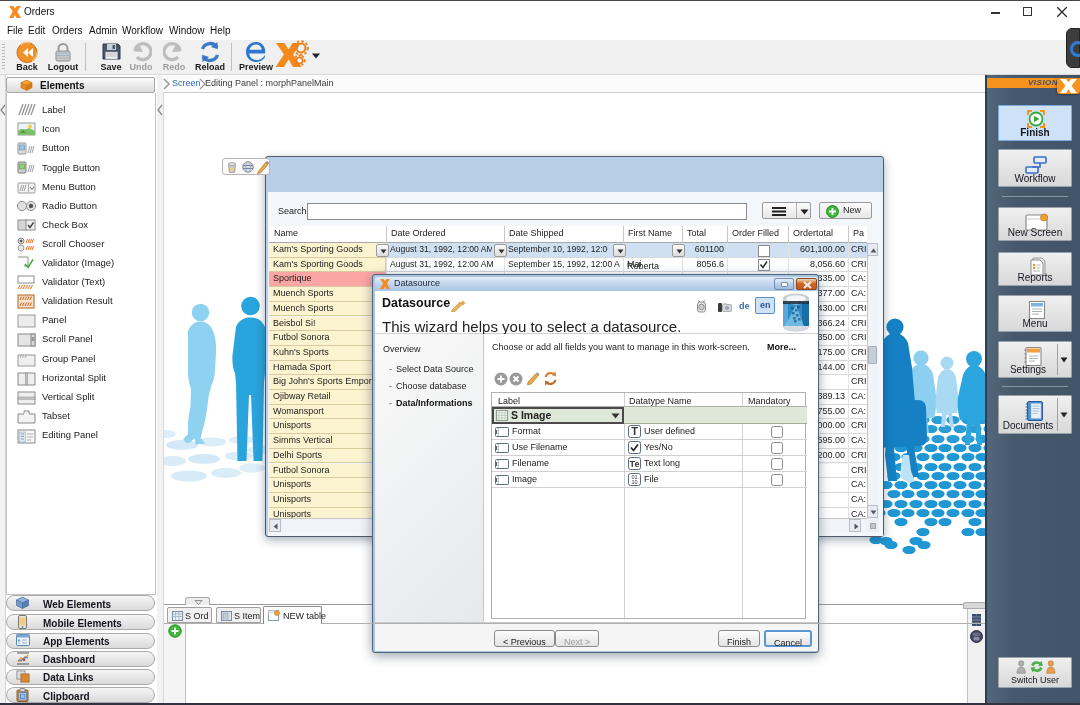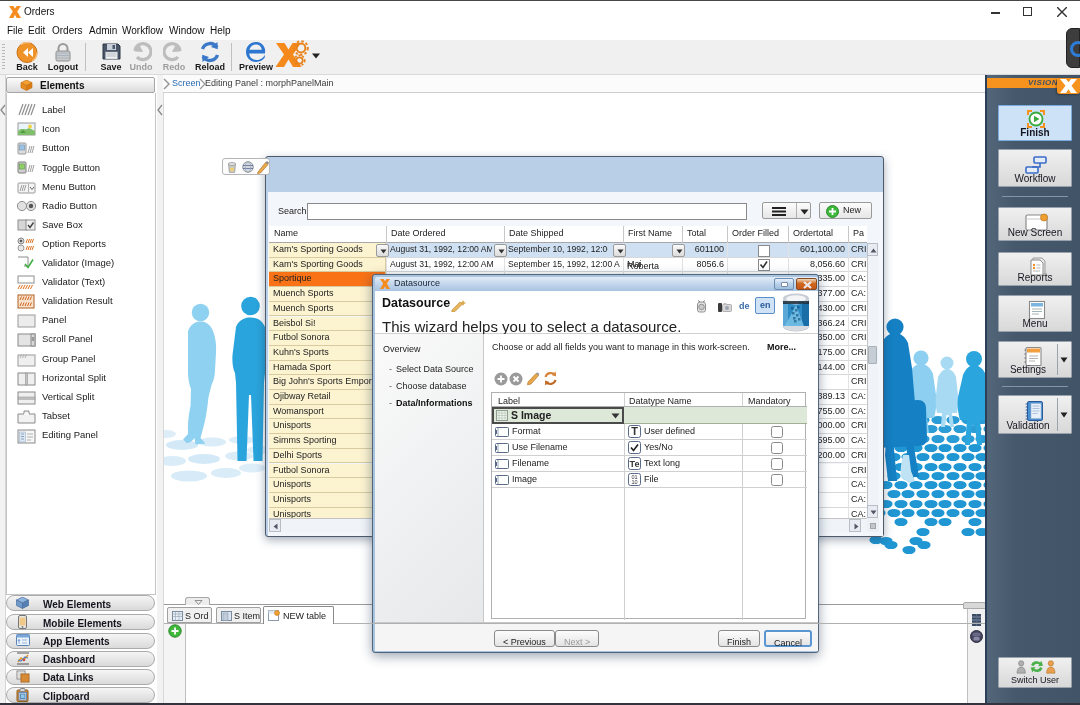--- a/index.html
+++ b/index.html
@@ -205,37 +205,37 @@
       <circle cx="5" cy="7" r="4.6" fill="#e0e0e0" stroke="#8e8e8e"></circle>
       <circle cx="14" cy="7" r="4.6" fill="#e0e0e0" stroke="#8e8e8e"></circle>
       <circle cx="14" cy="7" r="2.2" fill="#555"></circle>
     </svg>
   <span class="elitem" style="top:125px">Radio Button</span>
   <svg class="elicon" style="top:143px" width="19" height="14" viewBox="0 0 19 14">
       <rect x="1" y="2" width="9" height="10" fill="#d6d6d6" stroke="#8e8e8e"></rect>
       <rect x="9" y="2" width="9" height="10" fill="#efefef" stroke="#8e8e8e"></rect>
       <path d="M11 7 l2 2.5 l3.5 -5" fill="none" stroke="#444" stroke-width="1.4"></path>
     </svg>
-  <span class="elitem" style="top:144px">Save Box</span>
+  <span class="elitem" style="top:144px">Check Box</span>
   <svg class="elicon" style="top:162px" width="19" height="15" viewBox="0 0 19 15">
       <circle cx="4" cy="4" r="3" fill="#d8d8d8" stroke="#888"></circle>
       <circle cx="4" cy="4" r="1.3" fill="#555"></circle>
       <circle cx="4" cy="11" r="3" fill="#e8e8e8" stroke="#999"></circle>
       <g stroke="#e2701d" stroke-width="1">
         <path d="M9 6 L10.5 2"></path>
         <path d="M11 6 L12.5 2"></path>
         <path d="M13 6 L14.5 2"></path>
         <path d="M15 6 L16.5 2"></path>
         <path d="M9 13 L10.5 9"></path>
         <path d="M11 13 L12.5 9"></path>
         <path d="M13 13 L14.5 9"></path>
         <path d="M15 13 L16.5 9"></path>
       </g>
     </svg>
-  <span class="elitem" style="top:163px">Option Reports</span>
+  <span class="elitem" style="top:163px">Scroll Chooser</span>
   <svg class="elicon" style="top:181px" width="19" height="14" viewBox="0 0 19 14">
       <path d="M1 1 h10 v9 h-4" fill="#fff" stroke="#8e8e8e"></path>
       <path d="M8 8 l3 3.5 l5 -8" fill="none" stroke="#3faf3f" stroke-width="1.6"></path>
     </svg>
   <span class="elitem" style="top:182px">Validator (Image)</span>
   <svg class="elicon" style="top:200px" width="19" height="15" viewBox="0 0 19 15">
       <rect x="1" y="1" width="16" height="7" fill="#fff" stroke="#8e8e8e"></rect>
       <g stroke="#e2701d" stroke-width="1">
         <path d="M1 14 L3 10"></path>
         <path d="M3.5 14 L5.5 10"></path>
@@ -533,21 +533,21 @@
       </svg>
     <span class="abs" style="left:17px;top:3px;font-size:9px;color:#222;white-space:nowrap">S Ord</span>
   </div>
   <div class="abs" style="left:52px;top:514px;width:45px;height:16px;background:#f0f0f0;border:1px solid #a0a0a0;border-radius:2px 2px 0 0">
     <svg class="abs" style="left:4px;top:3px" width="11" height="10" viewBox="0 0 11 10">
         <rect x=".5" y=".5" width="10" height="9" fill="#dfe6ee" stroke="#7a8aa0"></rect>
         <rect x="2" y="2" width="5" height="7.5" fill="#c0ccda" stroke="#8a9ab0" stroke-width=".6"></rect>
       </svg>
     <span class="abs" style="left:17px;top:3px;font-size:9px;color:#222;white-space:nowrap">S Item</span>
   </div>
-  <div class="abs" style="left:99px;top:513px;width:71px;height:18px;background:#fff;border:1px solid #8a8a8a;border-bottom:none;border-radius:2px 2px 0 0;z-index:3">
+  <div class="abs" style="left:99px;top:513px;width:59px;height:18px;background:#fff;border:1px solid #8a8a8a;border-bottom:none;border-radius:2px 2px 0 0;z-index:3">
     <svg class="abs" style="left:4px;top:3px" width="12" height="11" viewBox="0 0 12 11">
         <rect x=".5" y=".5" width="10" height="10" fill="#fff" stroke="#8a9ab0"></rect>
         <rect x=".5" y=".5" width="10" height="3" fill="#dde8f2"></rect>
         <circle cx="9" cy="3" r="2.5" fill="#f0a030" stroke="#c07818" stroke-width=".6"></circle>
       </svg>
     <span class="abs" style="left:19px;top:4px;font-size:9px;color:#222;white-space:nowrap">NEW table</span>
   </div>
   <div class="abs" style="left:0;top:530px;width:822px;height:1px;background:#b0b0b0;z-index:2"></div>
 
   <div class="abs" style="left:0;top:531px;width:21px;height:79px;background:#f4f4f4"></div>
@@ -636,21 +636,21 @@
       <div class="abs" style="left:519px;top:15.7px;width:57px;text-align:right;font-size:9px;color:#222">8,056.60</div>
       <span class="abs" style="left:582px;top:15.7px;font-size:9px;color:#222">CRI</span>
       <div class="abs" style="left:0;top:29.4px;width:598px;height:14.7px;background:#fff;border-bottom:1px solid #d8d8d8"></div>
       <div class="abs" style="left:117px;top:29.4px;width:1px;height:14.7px;background:#e2e2e2"></div>
       <div class="abs" style="left:235px;top:29.4px;width:1px;height:14.7px;background:#e2e2e2"></div>
       <div class="abs" style="left:354px;top:29.4px;width:1px;height:14.7px;background:#e2e2e2"></div>
       <div class="abs" style="left:413px;top:29.4px;width:1px;height:14.7px;background:#e2e2e2"></div>
       <div class="abs" style="left:458px;top:29.4px;width:1px;height:14.7px;background:#e2e2e2"></div>
       <div class="abs" style="left:519px;top:29.4px;width:1px;height:14.7px;background:#e2e2e2"></div>
       <div class="abs" style="left:579px;top:29.4px;width:1px;height:14.7px;background:#e2e2e2"></div>
-      <div class="abs" style="left:0;top:29.4px;width:117px;height:14.7px;background:#f97316;border-bottom:1px solid #d8cba0;border-right:1px solid #d8cba0">
+      <div class="abs" style="left:0;top:29.4px;width:117px;height:14.7px;background:#fca5a5;border-bottom:1px solid #d8cba0;border-right:1px solid #d8cba0">
         <span class="abs" style="left:4px;top:1px;font-size:9px;color:#222;white-space:nowrap">Sportique</span>
       </div>
       <div class="abs" style="left:519px;top:30.4px;width:57px;text-align:right;font-size:9px;color:#222">1,335.00</div>
       <span class="abs" style="left:582px;top:30.4px;font-size:9px;color:#222">CA:</span>
       <div class="abs" style="left:0;top:44.1px;width:598px;height:14.7px;background:#fff;border-bottom:1px solid #d8d8d8"></div>
       <div class="abs" style="left:117px;top:44.1px;width:1px;height:14.7px;background:#e2e2e2"></div>
       <div class="abs" style="left:235px;top:44.1px;width:1px;height:14.7px;background:#e2e2e2"></div>
       <div class="abs" style="left:354px;top:44.1px;width:1px;height:14.7px;background:#e2e2e2"></div>
       <div class="abs" style="left:413px;top:44.1px;width:1px;height:14.7px;background:#e2e2e2"></div>
       <div class="abs" style="left:458px;top:44.1px;width:1px;height:14.7px;background:#e2e2e2"></div>
@@ -779,21 +779,21 @@
       <span class="abs" style="left:582px;top:177.4px;font-size:9px;color:#222">CRI</span>
       <div class="abs" style="left:0;top:191.1px;width:598px;height:14.7px;background:#fff;border-bottom:1px solid #d8d8d8"></div>
       <div class="abs" style="left:117px;top:191.1px;width:1px;height:14.7px;background:#e2e2e2"></div>
       <div class="abs" style="left:235px;top:191.1px;width:1px;height:14.7px;background:#e2e2e2"></div>
       <div class="abs" style="left:354px;top:191.1px;width:1px;height:14.7px;background:#e2e2e2"></div>
       <div class="abs" style="left:413px;top:191.1px;width:1px;height:14.7px;background:#e2e2e2"></div>
       <div class="abs" style="left:458px;top:191.1px;width:1px;height:14.7px;background:#e2e2e2"></div>
       <div class="abs" style="left:519px;top:191.1px;width:1px;height:14.7px;background:#e2e2e2"></div>
       <div class="abs" style="left:579px;top:191.1px;width:1px;height:14.7px;background:#e2e2e2"></div>
       <div class="abs" style="left:0;top:191.1px;width:117px;height:14.7px;background:#fcf3d0;border-bottom:1px solid #d8cba0;border-right:1px solid #d8cba0">
-        <span class="abs" style="left:4px;top:1px;font-size:9px;color:#222;white-space:nowrap">Simms Sporting</span>
+        <span class="abs" style="left:4px;top:1px;font-size:9px;color:#222;white-space:nowrap">Simms Vertical</span>
       </div>
       <div class="abs" style="left:519px;top:192.1px;width:57px;text-align:right;font-size:9px;color:#222">4,595.00</div>
       <span class="abs" style="left:582px;top:192.1px;font-size:9px;color:#222">CA:</span>
       <div class="abs" style="left:0;top:205.8px;width:598px;height:14.7px;background:#fff;border-bottom:1px solid #d8d8d8"></div>
       <div class="abs" style="left:117px;top:205.8px;width:1px;height:14.7px;background:#e2e2e2"></div>
       <div class="abs" style="left:235px;top:205.8px;width:1px;height:14.7px;background:#e2e2e2"></div>
       <div class="abs" style="left:354px;top:205.8px;width:1px;height:14.7px;background:#e2e2e2"></div>
       <div class="abs" style="left:413px;top:205.8px;width:1px;height:14.7px;background:#e2e2e2"></div>
       <div class="abs" style="left:458px;top:205.8px;width:1px;height:14.7px;background:#e2e2e2"></div>
       <div class="abs" style="left:519px;top:205.8px;width:1px;height:14.7px;background:#e2e2e2"></div>
@@ -1183,21 +1183,21 @@
       </svg>
     </div>
     <div class="ssep" style="top:311px"></div>
     <div class="abs" style="left:11px;top:320px;width:74px;height:39px;background:linear-gradient(#f0f0f0,#d8d8d8);border:1px solid #98a2ac;border-radius:1px">
       <svg class="abs" style="left:25px;top:4px" width="20" height="22" viewBox="0 0 20 22">
         <rect x="3.5" y="1.5" width="15" height="19" rx="1.5" fill="#4a90d0" stroke="#2a5a9a" stroke-width="1"></rect>
         <rect x="7" y="3.5" width="10" height="15" fill="#e8f0fa" stroke="#9ab4d0" stroke-width=".6"></rect>
         <path d="M8.5 6 h7 M8.5 8.5 h7 M8.5 11 h7 M8.5 13.5 h5" stroke="#9ab4d0" stroke-width=".8"></path>
         <path d="M3.5 4 h-1.8 M3.5 7 h-1.8 M3.5 10 h-1.8 M3.5 13 h-1.8 M3.5 16 h-1.8 M3.5 19 h-1.8" stroke="#2a5a9a" stroke-width="1.1"></path>
       </svg>
-      <div class="abs" style="left:0;bottom:2px;width:58px;text-align:center;font-size:10px;font-weight:normal;color:#15151f">Validation</div>
+      <div class="abs" style="left:0;bottom:2px;width:58px;text-align:center;font-size:10px;font-weight:normal;color:#15151f">Documents</div>
       <div class="abs" style="right:13px;top:2px;width:1px;height:33px;background:#9aa2ac"></div>
       <svg class="abs" style="right:3px;top:16px" width="8" height="6" viewBox="0 0 8 6">
         <path d="M.5 .5 h7 L4 5.5 Z" fill="#222"></path>
       </svg>
     </div>
     <div class="abs" style="left:11px;top:582px;width:74px;height:31px;background:linear-gradient(#f0f0f0,#d8d8d8);border:1px solid #98a2ac;border-radius:1px">
       <svg class="abs" style="left:14px;top:2px" width="46" height="14" viewBox="0 0 48 17">
         <circle cx="6" cy="4" r="3.2" fill="#b0b0b0" stroke="#7a7a7a" stroke-width=".7"></circle>
         <path d="M1 16 c0 -5 2 -7.5 5 -7.5 c3 0 5 2.5 5 7.5 Z" fill="#b0b0b0" stroke="#7a7a7a" stroke-width=".7"></path>
         <path d="M18 6 a7 7 0 0 1 11 -3 l1.5 -2 l2 6 l-6 .5 l1.5 -2 a4.5 4.5 0 0 0 -7 2 Z" fill="#4ab04a"></path>

